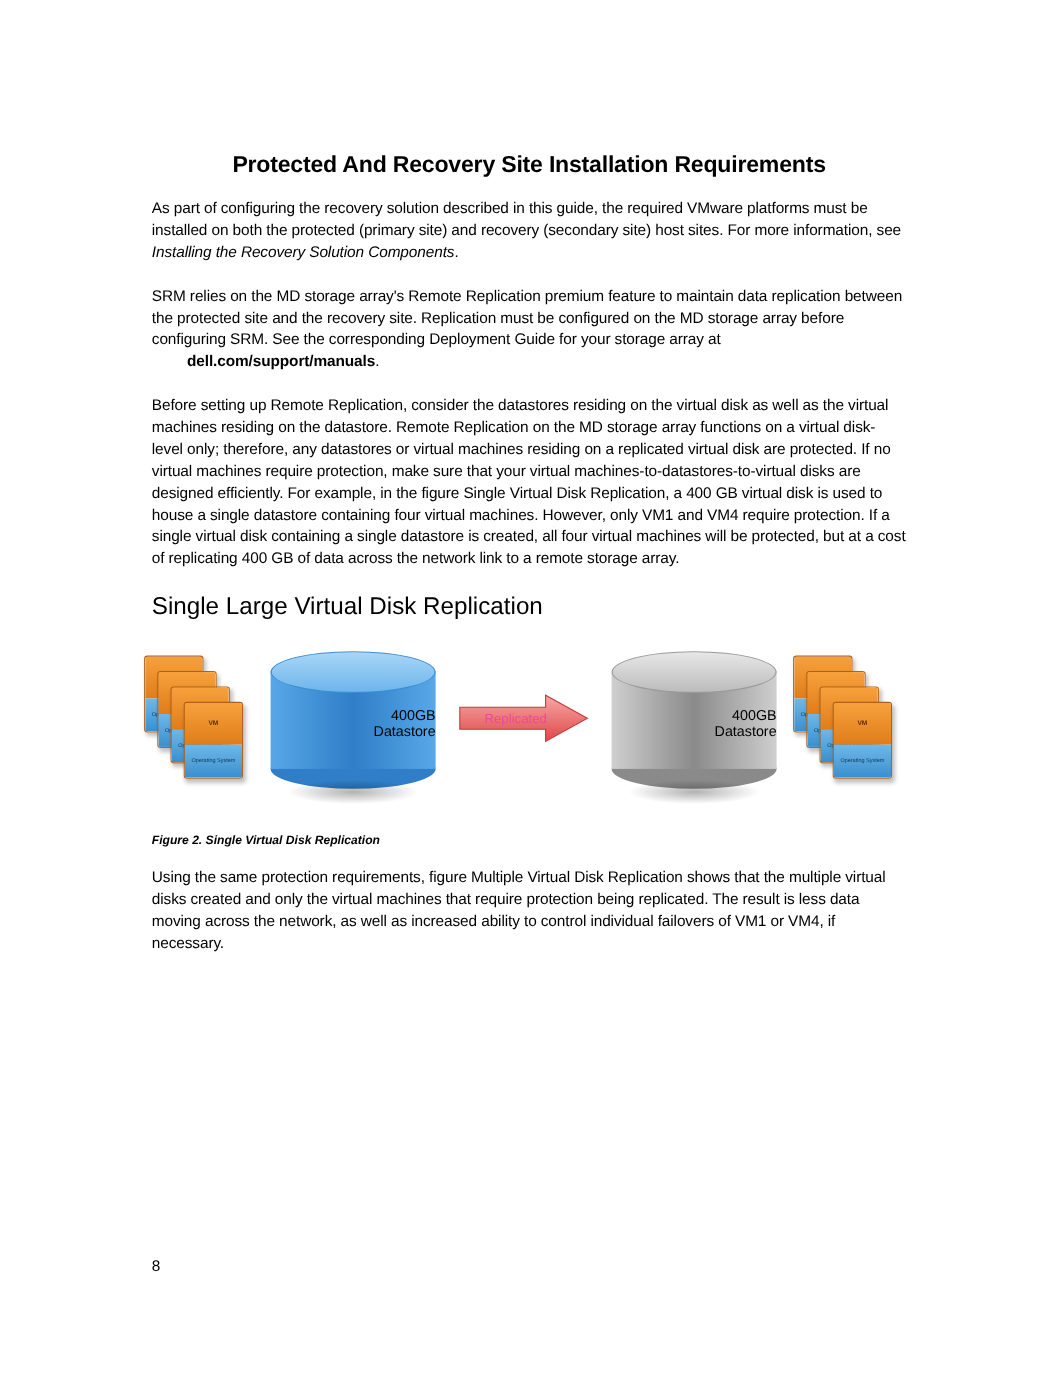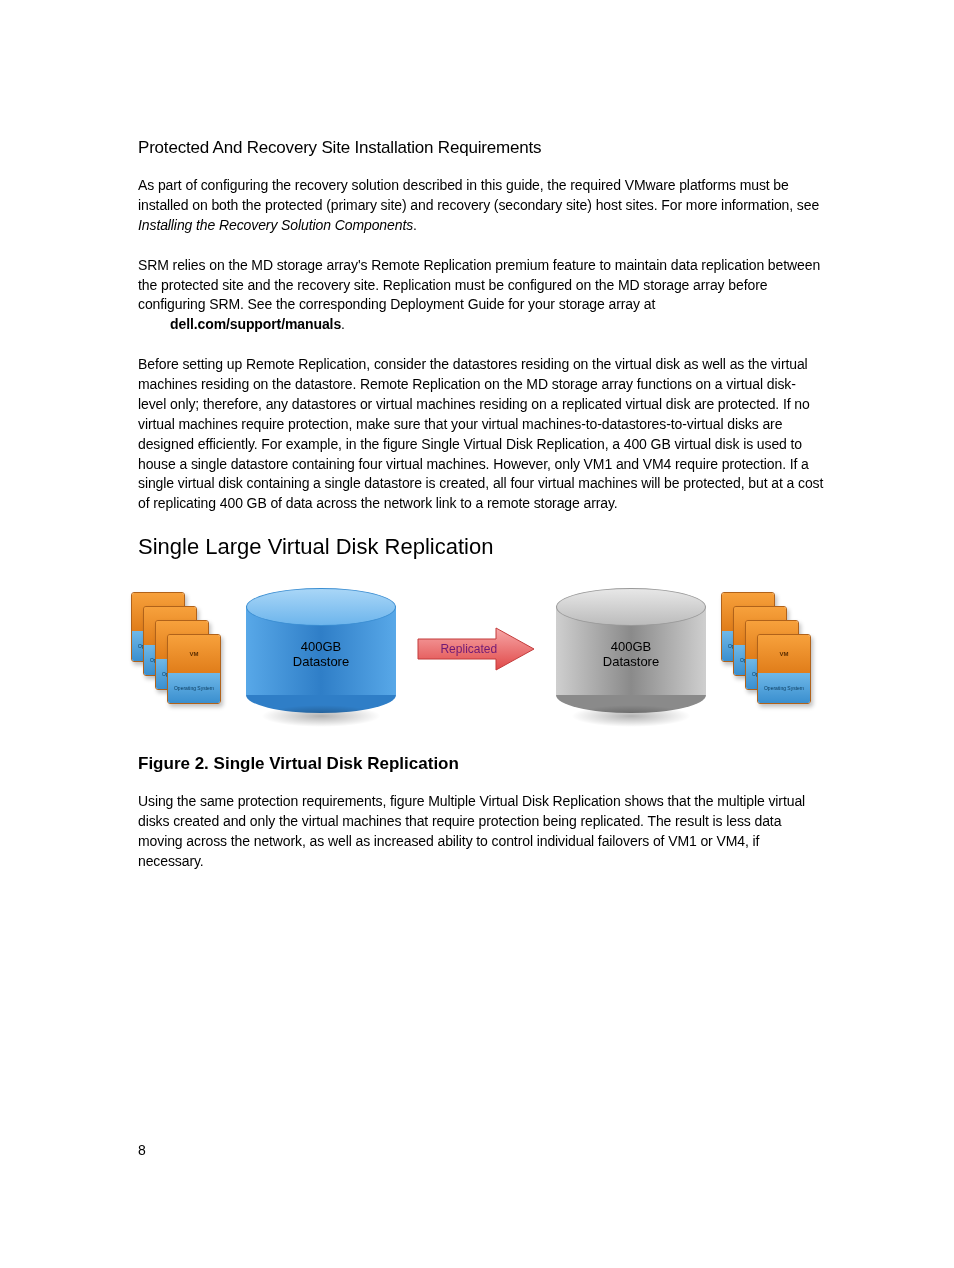--- a/index.html
+++ b/index.html
@@ -10,24 +10,25 @@
     color: #000;
   }
   .page {
     width: 954px;
     height: 1268px;
     position: relative;
     box-sizing: border-box;
     padding: 138px 130px 0 138px;
   }
   h3.sub1 {
-    font-size: 17px;
-    font-weight: 400;
+    font-size: 21px;
+    font-weight: 700;
     margin: 0 0 18px 0;
     letter-spacing: -0.2px;
+    text-align: center;
   }
   h3.sub2 {
     font-size: 17px;
     font-weight: 700;
     margin: 0 0 18px 0;
     letter-spacing: -0.2px;
   }
   p.body {
     font-size: 14px;
     line-height: 1.42;
@@ -111,21 +112,21 @@
   .cyl .bot-ell { bottom: 0; }
   .cyl.blue .body { background: linear-gradient(90deg,#58a8e8,#2f7ec7,#58a8e8); }
   .cyl.blue .top-ell { background: linear-gradient(#a9d6f7,#6db5ec); border:1px solid #3b8ed2;}
   .cyl.blue .bot-ell { background: #2f7ec7; }
   .cyl.grey .body { background: linear-gradient(90deg,#cfcfcf,#8a8a8a,#cfcfcf); }
   .cyl.grey .top-ell { background: linear-gradient(#e7e7e7,#bcbcbc); border:1px solid #9a9a9a;}
   .cyl.grey .bot-ell { background: #8a8a8a; }
   .cyl .label {
     position: absolute;
     top: 50%; left: 0; right: 0;
-    text-align: center;
+    text-align: right;
     font-size: 13px;
     color: #000;
     transform: translateY(-40%);
     line-height: 1.2;
   }
   .cyl .shadow {
     position: absolute;
     bottom: -14px; left: 10%; width: 80%; height: 22px;
     background: radial-gradient(ellipse at center, rgba(0,0,0,0.3), rgba(0,0,0,0) 70%);
     border-radius: 50%;
@@ -135,26 +136,27 @@
     position: absolute;
     width: 120px;
     height: 50px;
   }
   .arrow svg { width: 100%; height: 100%; }
   .arrow .lbl {
     position: absolute;
     top: 50%; left: 44%;
     transform: translate(-50%,-50%);
     font-size: 12px;
-    color: #701a75;
+    color: #ec4899;
   }
   .fig-caption {
-    font-size: 17px;
+    font-size: 11px;
     font-weight: 700;
     margin: 10px 0 18px 0;
+    font-style: italic;
   }
   .page-num {
     position: absolute;
     bottom: 110px;
     left: 138px;
     font-size: 14px;
   }
 </style>
 </head>
 <body>

